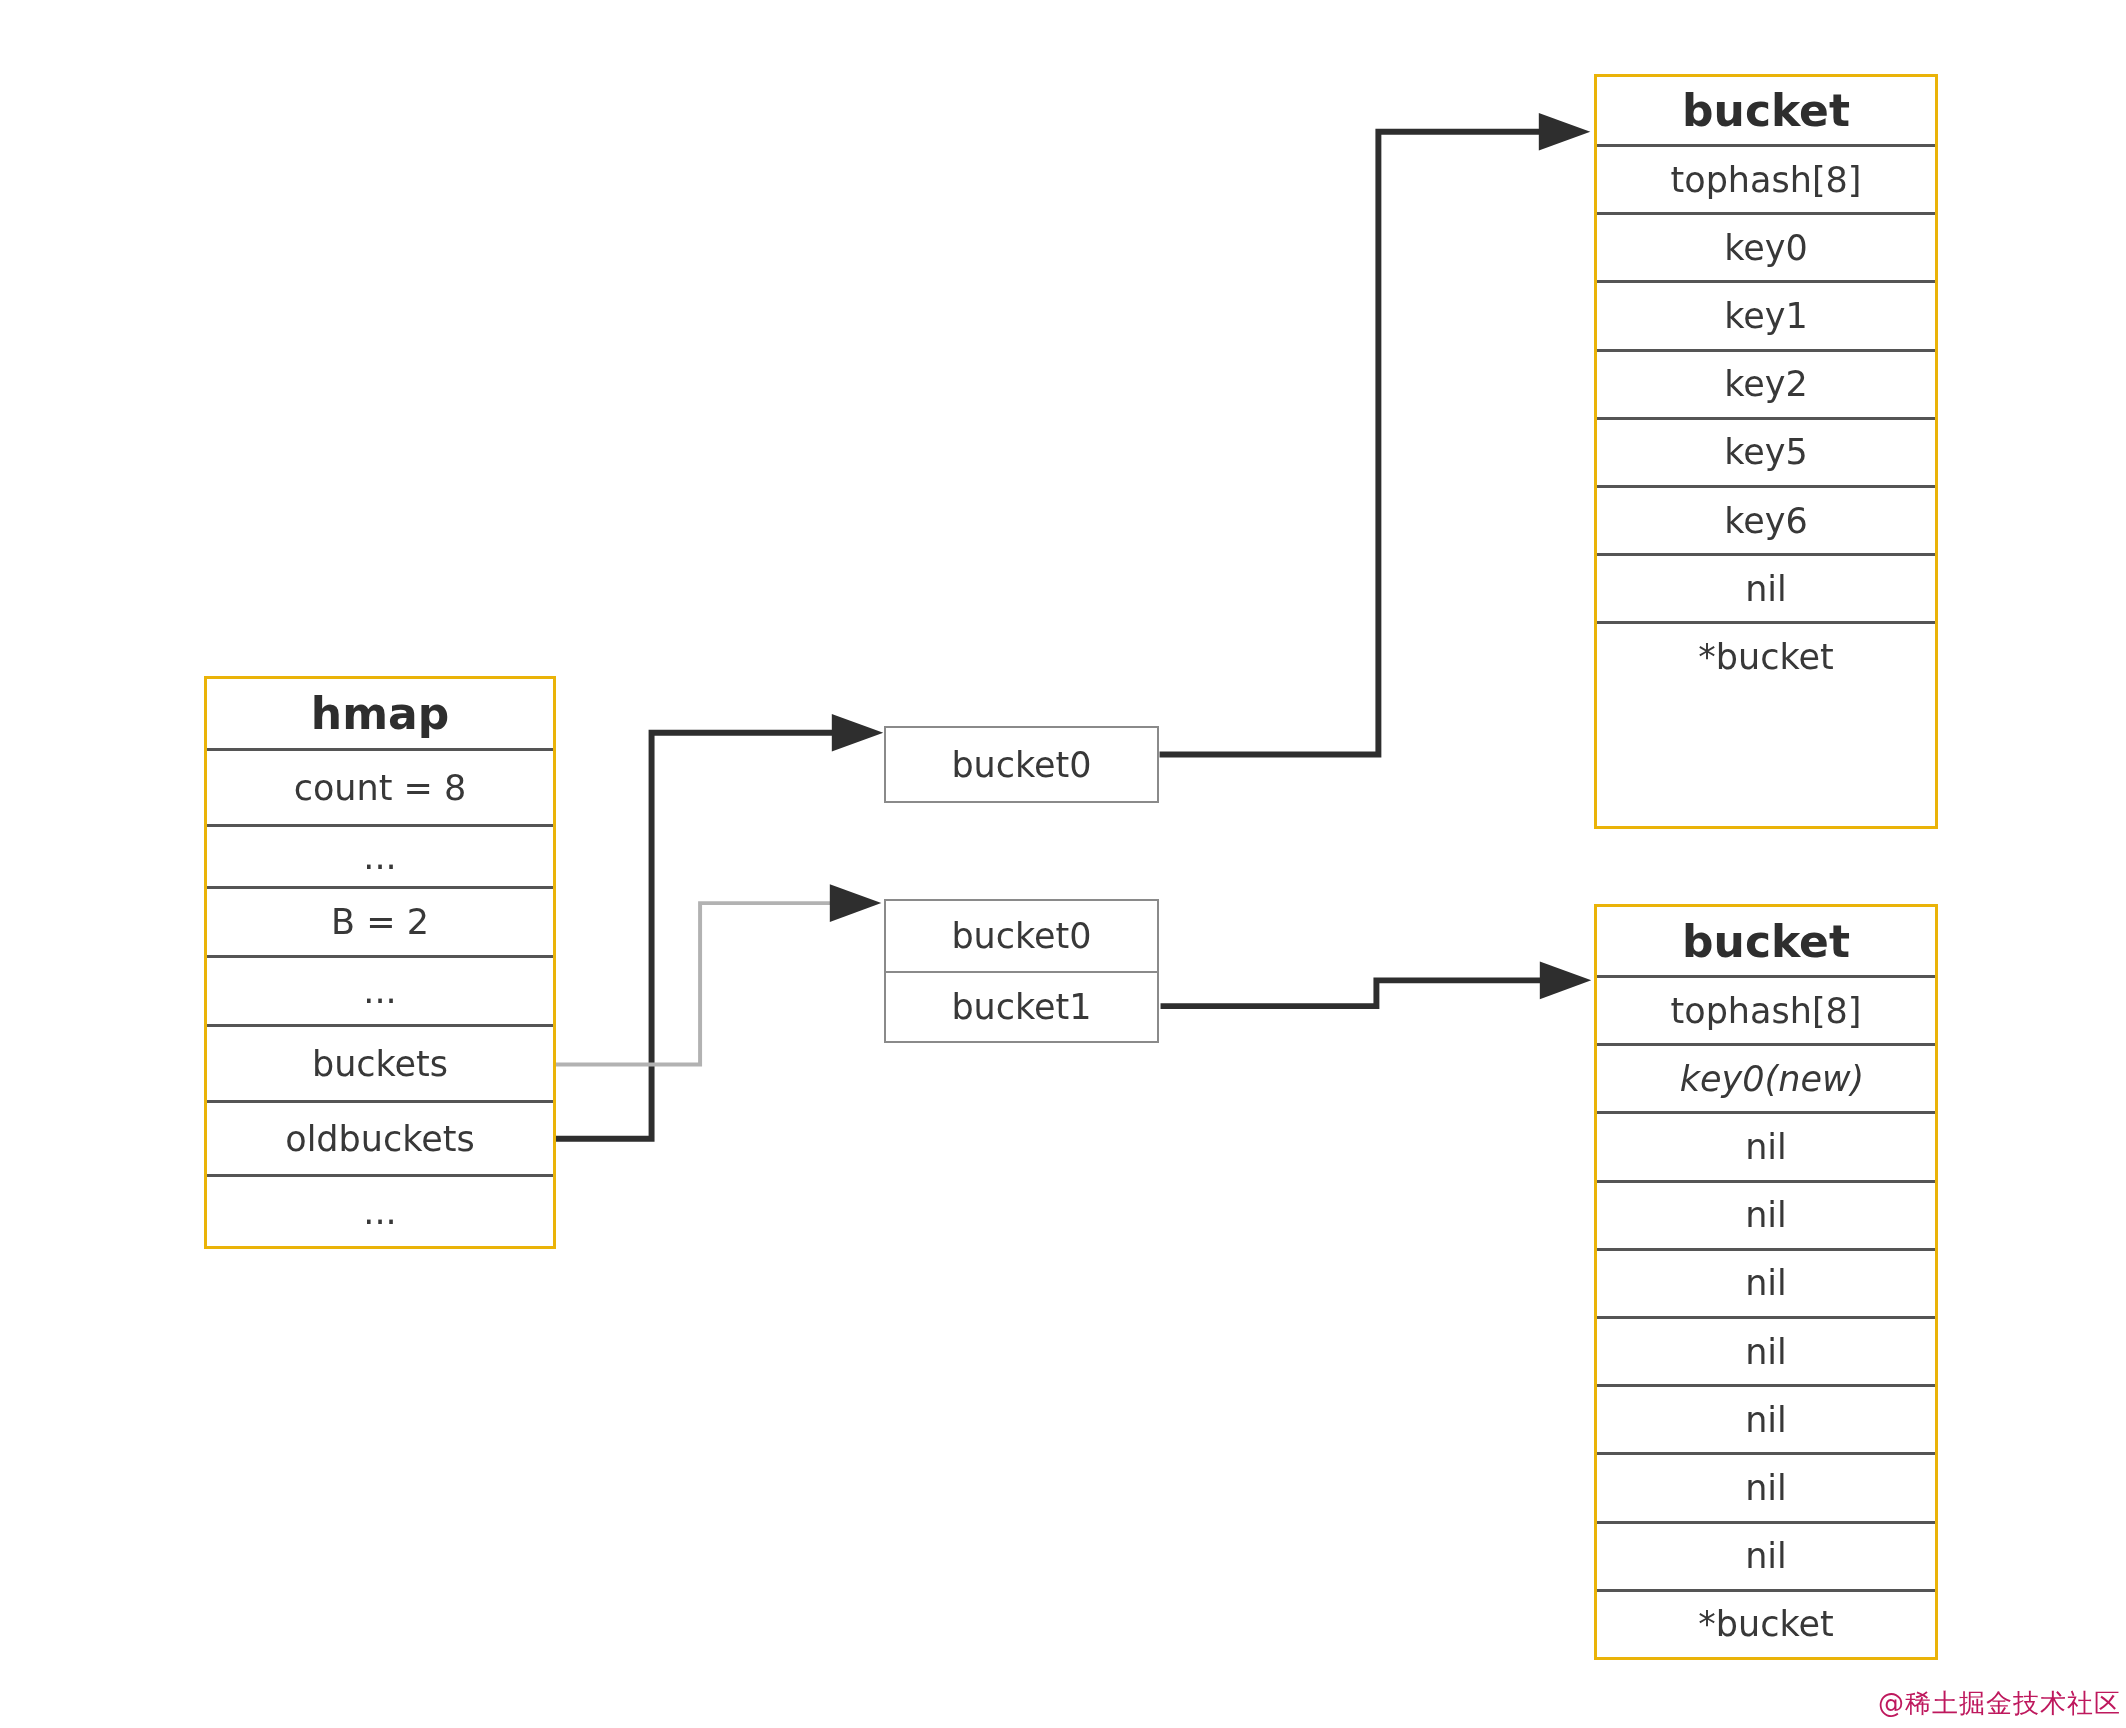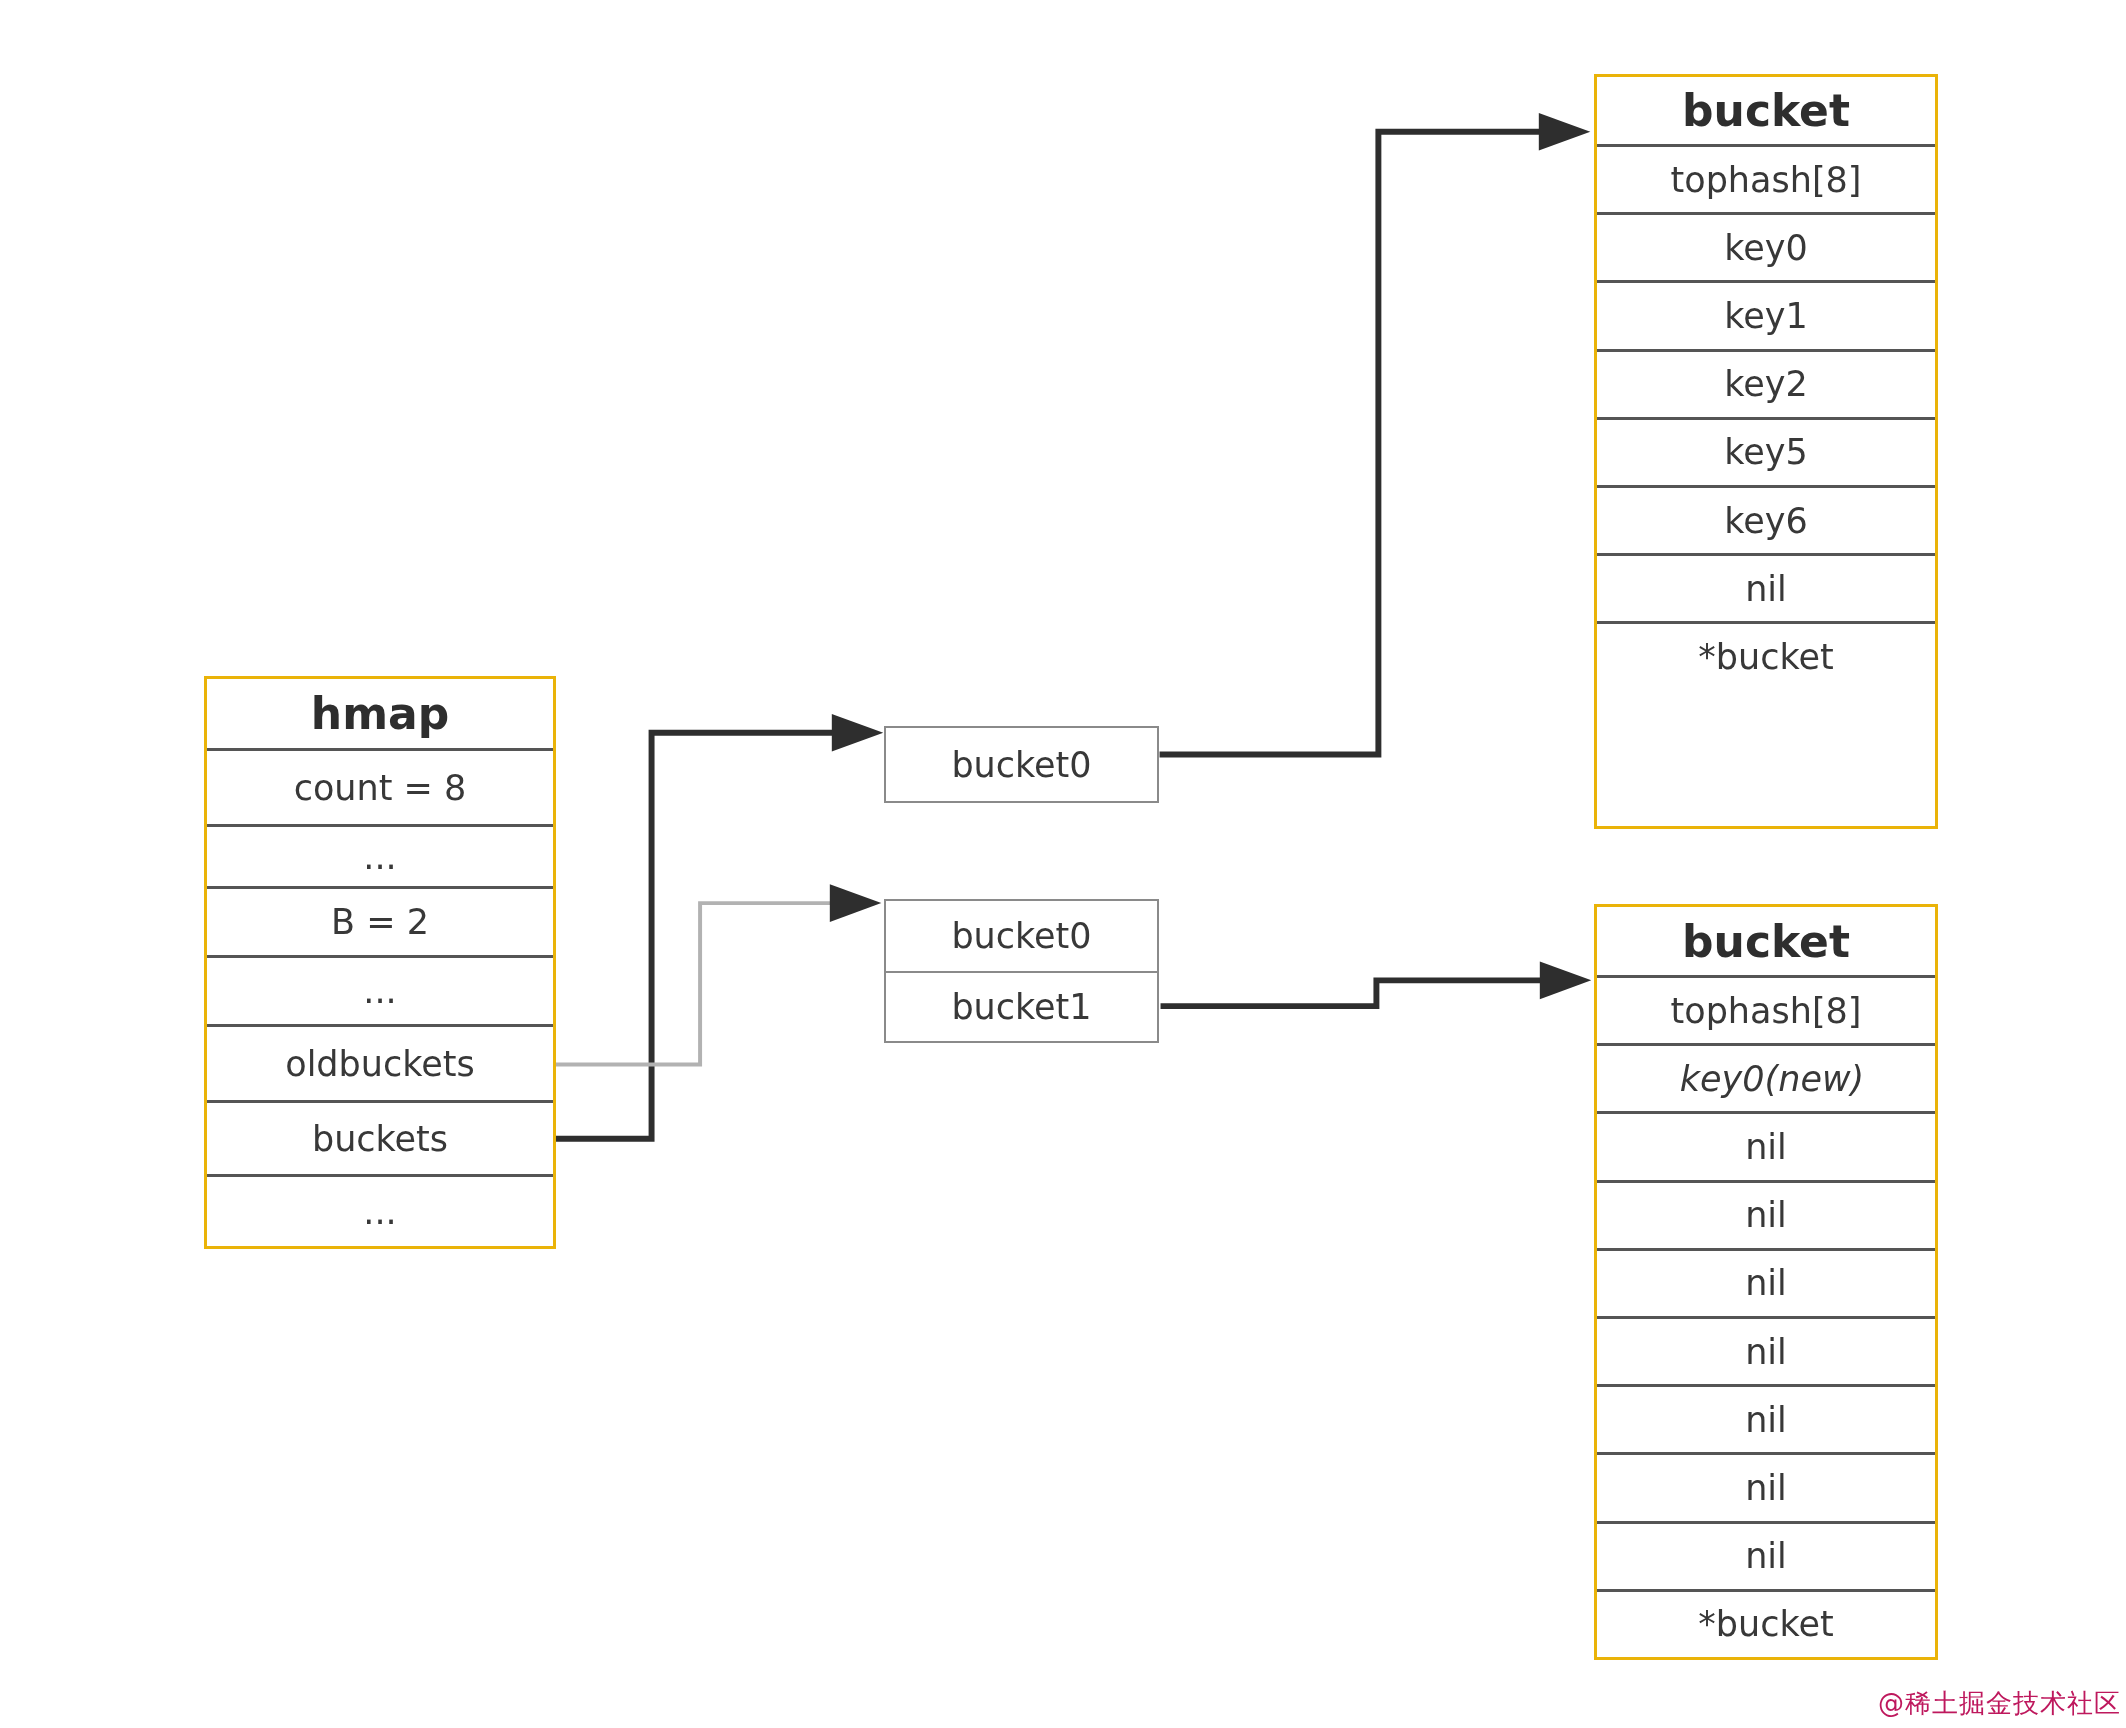--- a/index.html
+++ b/index.html
@@ -70,22 +70,22 @@
       <polygon points="1607,990 1555,971 1555,1009" fill="#2e2e2e"></polygon>
     </g>
   </svg>
 
   <div class="tbl" id="hmap-table">
     <div class="cell hdr">hmap</div>
     <div class="cell">count = 8</div>
     <div class="cell">...</div>
     <div class="cell">B = 2</div>
     <div class="cell">...</div>
+    <div class="cell">buckets</div>
     <div class="cell">oldbuckets</div>
-    <div class="cell">buckets</div>
     <div class="cell">...</div>
   </div>
 
   <div class="tbl ptr" id="old-pointer-box">
     <div class="cell">bucket0</div>
   </div>
 
   <div class="tbl ptr" id="new-pointer-box">
     <div class="cell">bucket0</div>
     <div class="cell">bucket1</div>

